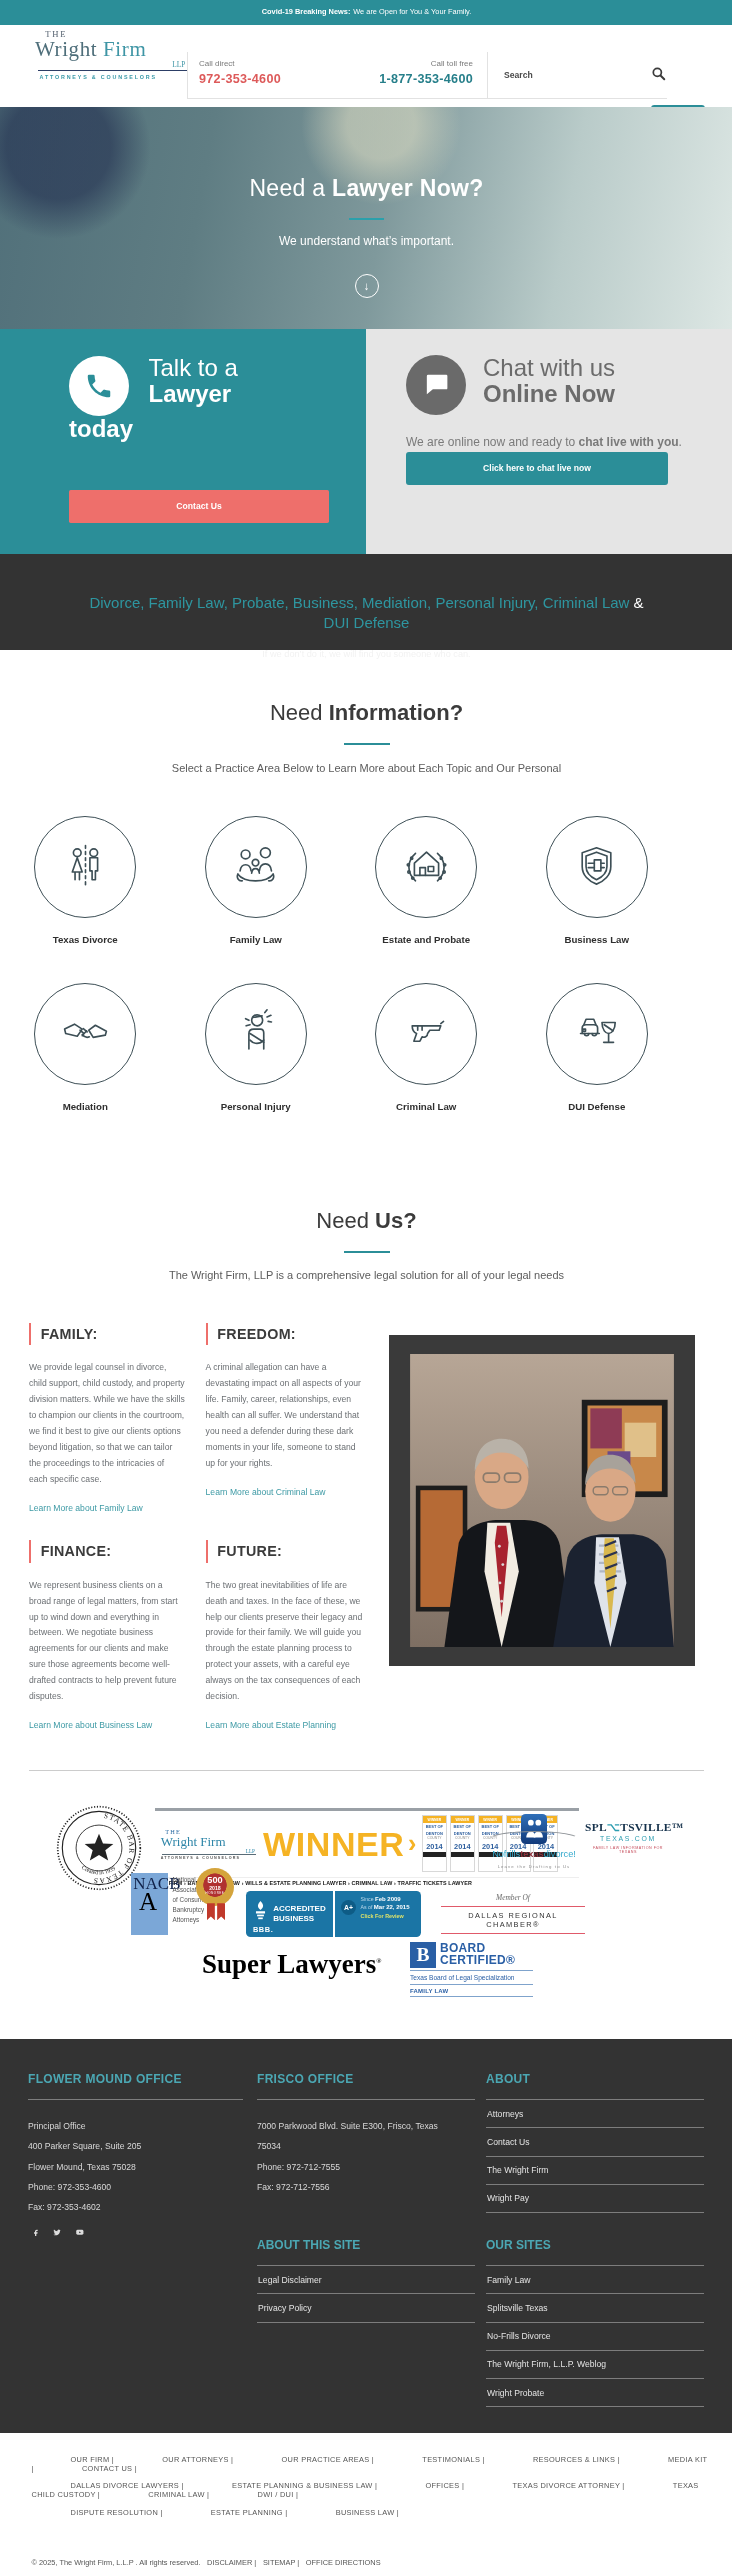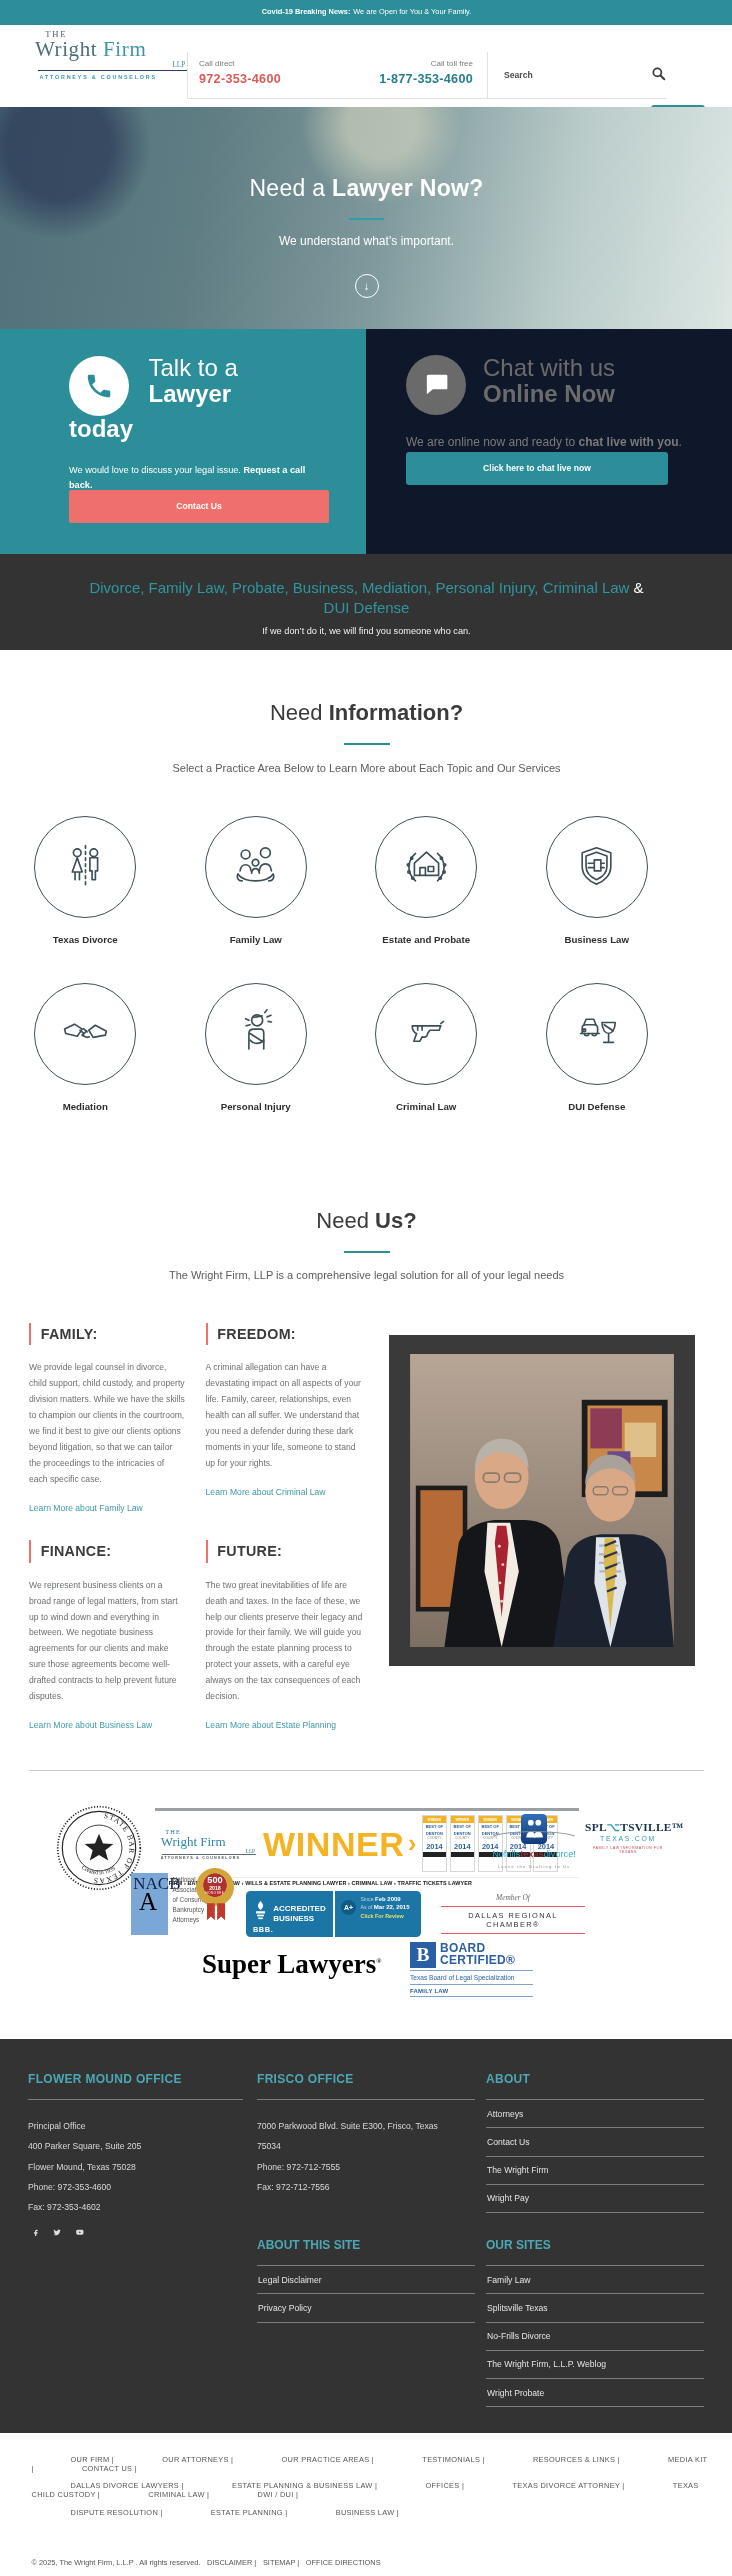--- a/index.html
+++ b/index.html
@@ -56,31 +56,31 @@
   .talk { width:366px; background:#2b8e98; color:#fff; position:relative; padding:26px 34px 0 69px; }
   .talk-head { display:flex; }
   .round-ico { width:60px; height:60px; border-radius:50%; flex:0 0 60px; display:flex; align-items:center; justify-content:center; }
   .talk .round-ico { background:#fff; margin-top:1.1px; }
   .talk h2 { font-size:24px; font-weight:300; line-height:1.08; margin-left:19.5px; }
   .talk h2 b, .talk .today { font-weight:800; }
   .talk .today { font-size:24px; line-height:1.0; margin-top:1.1px; }
   .talk p { font-size:9.2px; line-height:1.65; margin-top:22px; width:252px; }
   .talk p b { font-weight:700; }
   .btn-coral { display:block; position:absolute; left:69px; top:161px; width:260px; height:33px; background:#ee6f6b; color:#fff; text-align:center; line-height:33px; font-size:8.6px; font-weight:700; border-radius:1.7px; cursor:pointer; }
-  .chat { width:366px; background:#0f172a; color:#6b6b6b; position:relative; padding:26px 34px 0 40px; }
+  .chat { width:366px; background:#e5e5e5; color:#6b6b6b; position:relative; padding:26px 34px 0 40px; }
   .chat .round-ico { background:#6a6a6a; }
   .chat h2 { font-size:24px; font-weight:300; line-height:1.08; margin-left:17px; color:#6b6b6b; }
   .chat h2 b { font-weight:800; }
   .chat p { font-size:12px; margin-top:20.6px; color:#7a7a7a; }
   .chat p b { font-weight:700; }
   .btn-teal { display:block; position:absolute; left:40px; top:123px; width:262px; height:33px; background:#2b8e98; color:#fff; text-align:center; line-height:33px; font-size:8.6px; font-weight:700; border-radius:2.9px; cursor:pointer; }
 
   
   .strip { height:96px; background:#333333; text-align:center; padding-top:23px; }
-  .strip .links { font-size:15px; line-height:1.35; width:572px; margin:1px auto;text-align:center; }
+  .strip .links { font-size:15px; line-height:1.35; width:572px; margin:16px auto;text-align:center; }
   .strip .links a { color:#2e96a0; }
   .strip .links .amp { color:#fff; }
   .strip .note { color:#f2f2f2; font-size:9.2px; margin-top:8px; }
 
   
   .needinfo { height:519px; text-align:center; }
   .sec-h2 { font-size:22px; font-weight:300; padding-top:50px; color:#3b3b3b; }
   .sec-h2 b { font-weight:800; }
   .sec-bar { width:46px; height:2.3px; background:#2b8e98; margin:17px auto 0; }
   .sec-sub { font-size:11px; color:#5c5c5c; font-weight:300; margin-top:17px; }
@@ -260,21 +260,20 @@
   <div class="talk">
     <div class="talk-head">
       <div class="round-ico">
         <svg width="30" height="30" viewBox="0 0 24 24">
             <path fill="#2b8e98" d="M6.62 10.79c1.44 2.83 3.76 5.14 6.59 6.59l2.2-2.21a1 1 0 0 1 1.02-.24c1.12.37 2.33.57 3.57.57a1 1 0 0 1 1 1V20a1 1 0 0 1-1 1C10.61 21 3 13.39 3 4a1 1 0 0 1 1-1h3.5a1 1 0 0 1 1 1c0 1.25.2 2.45.57 3.57a1 1 0 0 1-.25 1.02l-2.2 2.2z"></path>
           </svg>
       </div>
       <h2><span>Talk to a</span><br><b>Lawyer</b></h2>
     </div>
     <div class="today">today</div>
-    <p><span>We would love to discuss your legal issue. </span><b>Request a call back.</b></p>
     <a href="#" class="btn-coral">Contact Us</a>
   </div>
   <div class="chat">
     <div class="talk-head">
       <div class="round-ico">
         <svg width="29" height="29" viewBox="0 0 24 24">
             <path fill="#ffffff" d="M4 4h16a1 1 0 0 1 1 1v10a1 1 0 0 1-1 1H9l-5 4V5a1 1 0 0 1 1-1z"></path>
           </svg>
       </div>
       <h2><span>Chat with us</span><br><b>Online Now</b></h2>
@@ -287,21 +286,21 @@
 <div class="strip">
   <div class="links">
     <a href="#">Divorce, </a><a href="#">Family Law, </a><a href="#">Probate, </a><a href="#">Business, </a><a href="#">Mediation, </a><a href="#">Personal Injury, </a><a href="#">Criminal Law </a><span class="amp">&amp; </span><a href="#">DUI Defense</a>
   </div>
   <div class="note">If we don’t do it, we will find you someone who can.</div>
 </div>
 
 <div class="needinfo">
   <h2 class="sec-h2"><span>Need </span><b>Information?</b></h2>
   <div class="sec-bar"></div>
-  <div class="sec-sub">Select a Practice Area Below to Learn More about Each Topic and Our Services</div>
+  <div class="sec-sub">Select a Practice Area Below to Learn More about Each Topic and Our Personal</div>
   <div class="icon-grid">
     <div class="icon-row">
       <div class="pcard">
         <div class="pcircle">
           <svg class="licon" width="55" height="55" viewBox="0 0 100 100">
             <circle cx="35" cy="25" r="7"></circle>
               <path d="M35 34 L26 60 H44 Z M31 60 V74 M39 60 V74"></path>
             <line x1="50" y1="12" x2="50" y2="84" stroke-dasharray="5 6"></line>
             <circle cx="65" cy="25" r="7"></circle>
               <path d="M58 34 H72 V58 H68 V74 H62 V58 H58 Z"></path>

